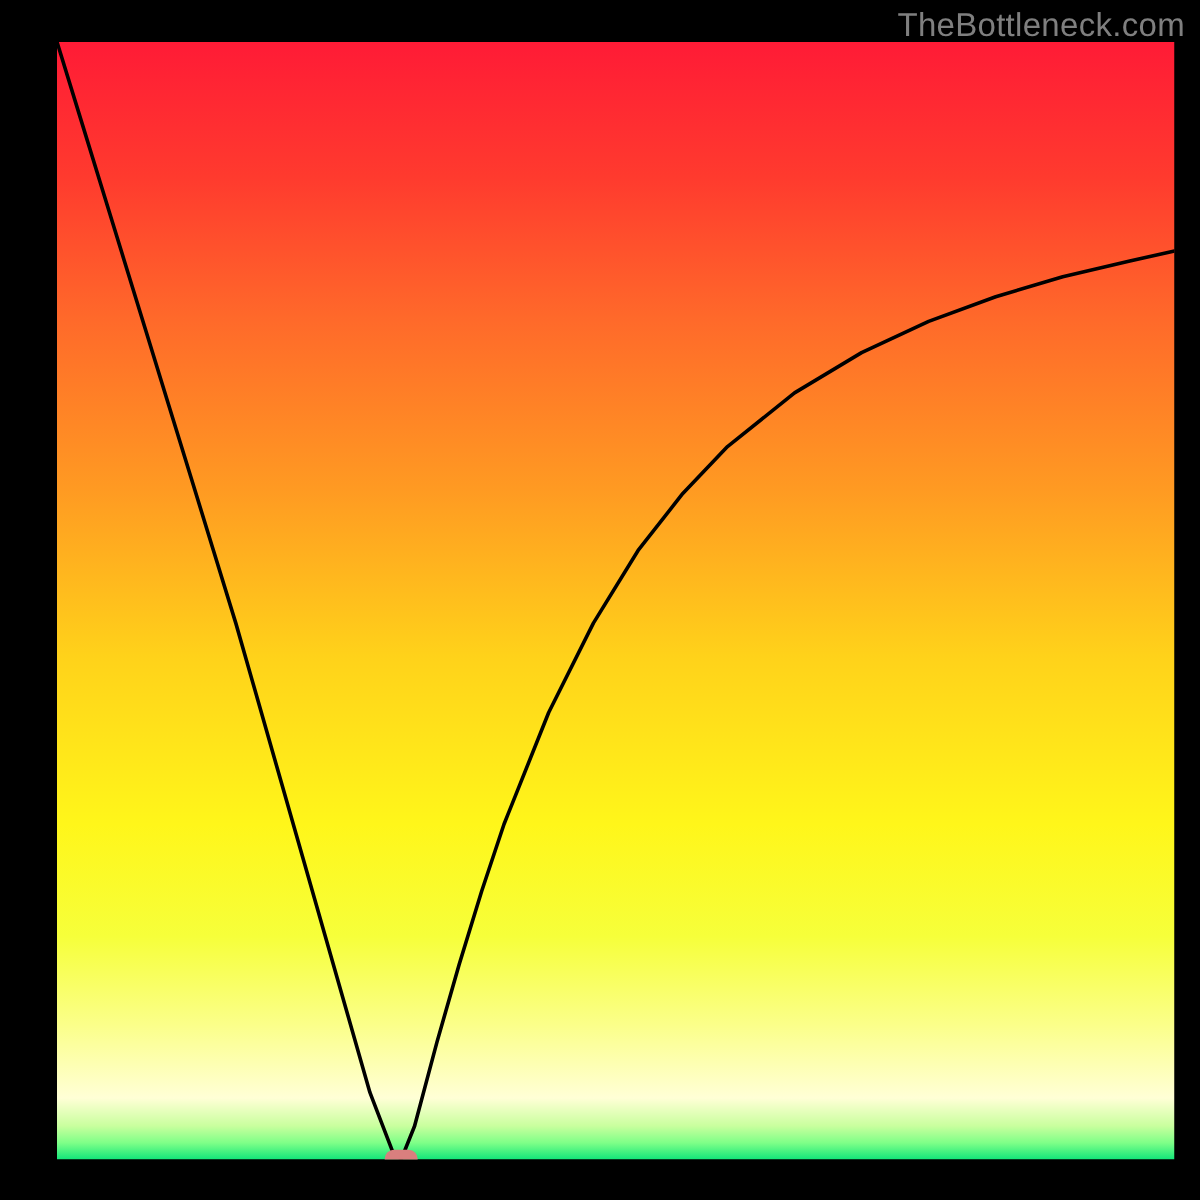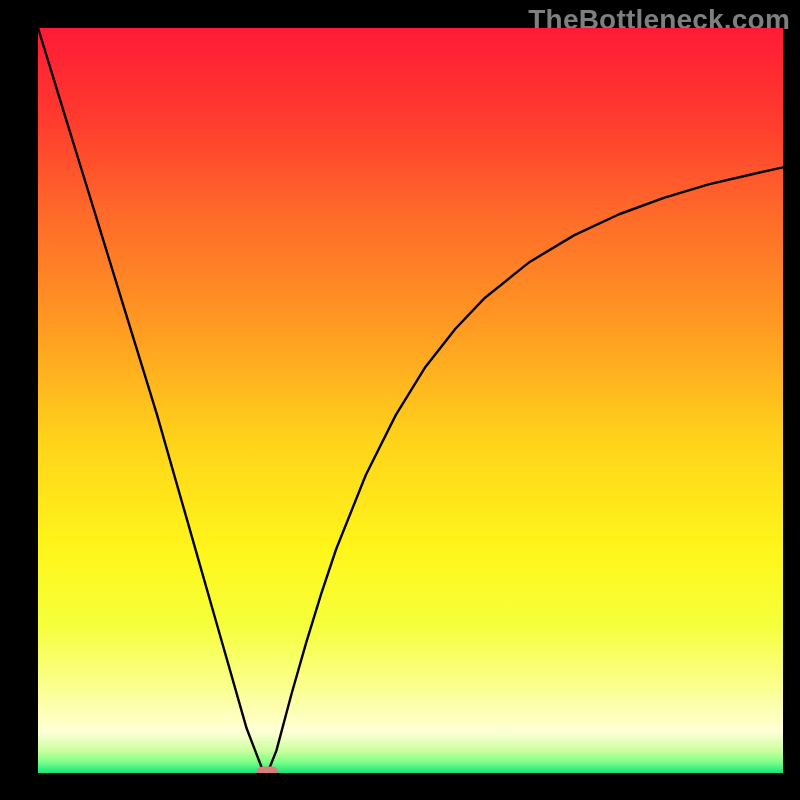--- a/index.html
+++ b/index.html
@@ -15,22 +15,22 @@
     position: relative;
     width: 800px;
     height: 800px;
     background: #000;
   }
   .watermark {
     position: absolute;
     top: 4px;
     right: 10px;
     color: #7f7f7f;
-    font-size: 28px;
-    font-weight: 700;
+    font-size: 22px;
+    font-weight: 400;
     letter-spacing: 0.2px;
     user-select: none;
   }
   .plot {
     position: absolute;
     left: 38px;
     top: 28px;
     width: 745px;
     height: 745px;
   }

